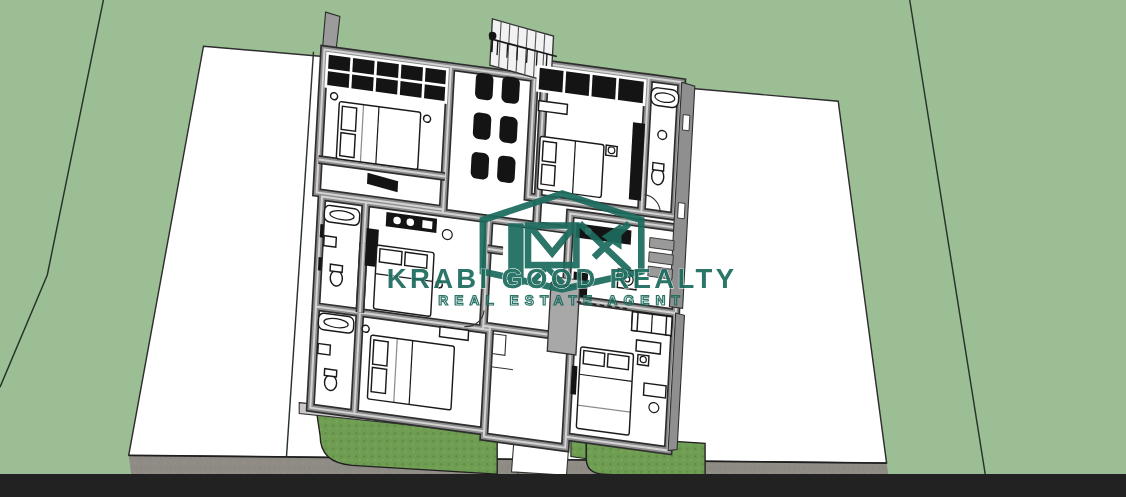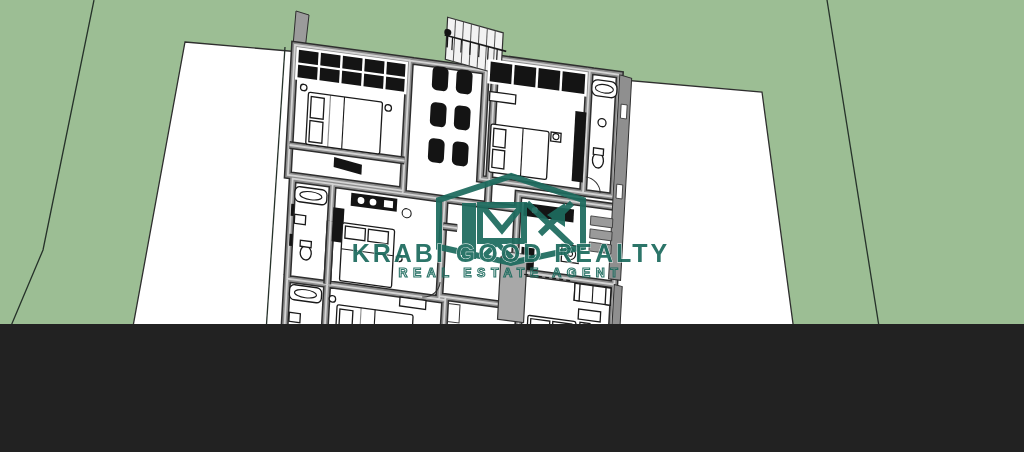--- a/index.html
+++ b/index.html
@@ -1,16 +1,16 @@
 <!DOCTYPE html>
 <html><head>
 <meta charset="utf-8">
 <style>
   html,body{margin:0;padding:0;background:#222;}
-  #stage{position:relative;width:1024px;height:324px;overflow:hidden;
+  #stage{position:relative;width:1024px;height:431px;overflow:hidden;
          font-family:"Liberation Sans", sans-serif;}
   svg{display:block;}
   
   .rw1{fill:#ffffff;stroke:#2e2e2e;stroke-width:8;stroke-linejoin:miter;}
   .rw2{fill:none;stroke:#8d8d8d;stroke-width:5;}
   .rw3{fill:none;stroke:#d4d4d4;stroke-width:1.8;}
   .ww1{fill:none;stroke:#2e2e2e;stroke-width:8;}
   .ww2{fill:none;stroke:#8d8d8d;stroke-width:5;}
   .ww3{fill:none;stroke:#d4d4d4;stroke-width:1.8;}
   .fur{fill:#ffffff;stroke:#1a1a1a;stroke-width:1.3;}

